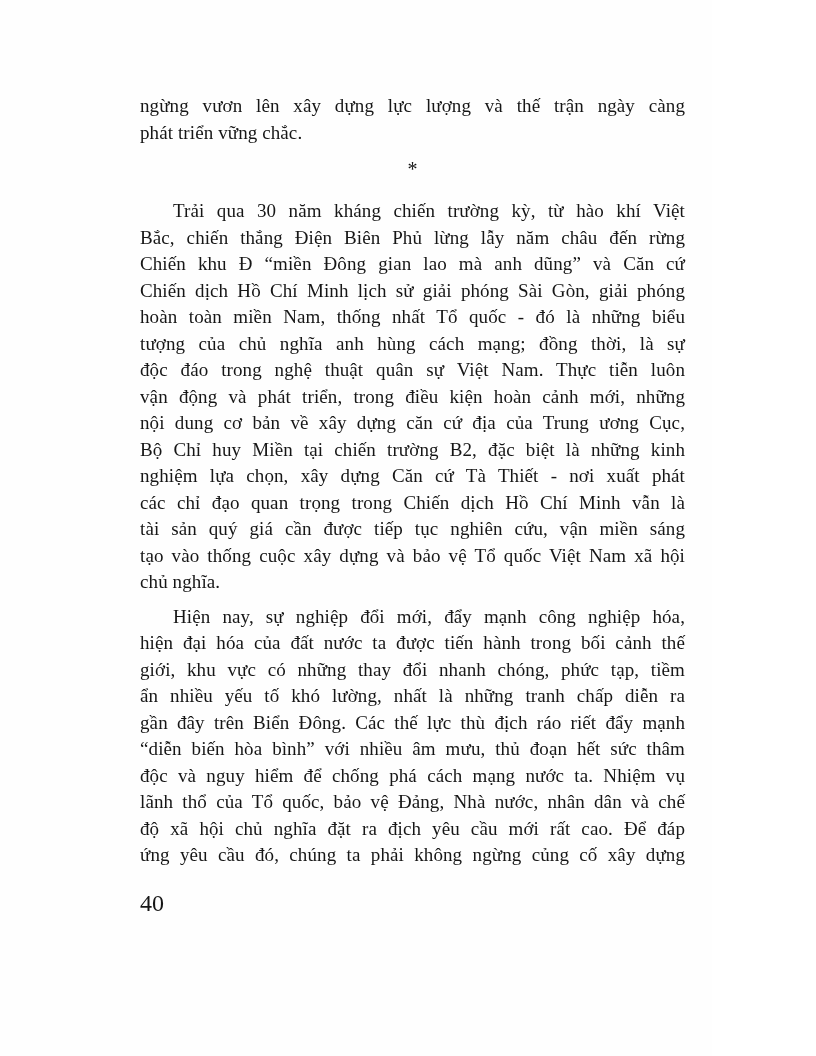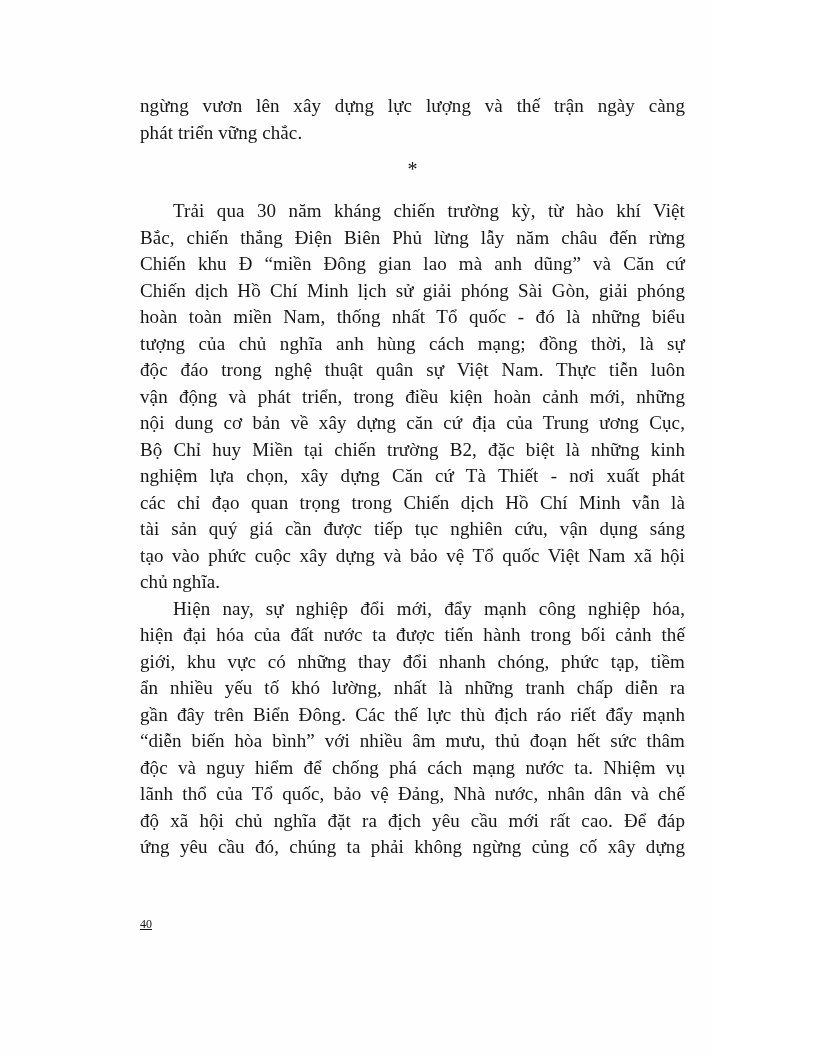--- a/index.html
+++ b/index.html
@@ -43,28 +43,27 @@
   }
   .separator {
     text-align: center;
     font-size: 20px;
     line-height: 26px;
     margin-top: 10px;
     margin-bottom: 11px;
     letter-spacing: 0;
   }
   .para-1 { margin-top: 16px; }
-  .para-2 { }
+  .para-2 { margin-top: 8px; }
   .page-number {
     position: absolute;
     left: 140px;
-    top: 911px;
-    font-size: 12px;
+    top: 890px;
+    font-size: 24px;
     line-height: 26px;
-    text-decoration: underline;
   }
 </style>
 </head>
 <body>
 
 <div class="page">
   <div class="text-block">
 
     <div class="para para-continuation">
         <div class="line">ngừng vươn lên xây dựng lực lượng và thế trận ngày càng</div>
@@ -79,22 +78,22 @@
         <div class="line">Chiến khu Đ “miền Đông gian lao mà anh dũng” và Căn cứ</div>
         <div class="line">Chiến dịch Hồ Chí Minh lịch sử giải phóng Sài Gòn, giải phóng</div>
         <div class="line">hoàn toàn miền Nam, thống nhất Tổ quốc - đó là những biểu</div>
         <div class="line">tượng của chủ nghĩa anh hùng cách mạng; đồng thời, là sự</div>
         <div class="line">độc đáo trong nghệ thuật quân sự Việt Nam. Thực tiễn luôn</div>
         <div class="line">vận động và phát triển, trong điều kiện hoàn cảnh mới, những</div>
         <div class="line">nội dung cơ bản về xây dựng căn cứ địa của Trung ương Cục,</div>
         <div class="line">Bộ Chỉ huy Miền tại chiến trường B2, đặc biệt là những kinh</div>
         <div class="line">nghiệm lựa chọn, xây dựng Căn cứ Tà Thiết - nơi xuất phát</div>
         <div class="line">các chỉ đạo quan trọng trong Chiến dịch Hồ Chí Minh vẫn là</div>
-        <div class="line">tài sản quý giá cần được tiếp tục nghiên cứu, vận dụng sáng</div>
-        <div class="line">tạo vào phức cuộc xây dựng và bảo vệ Tổ quốc Việt Nam xã hội</div>
+        <div class="line">tài sản quý giá cần được tiếp tục nghiên cứu, vận miền sáng</div>
+        <div class="line">tạo vào thống cuộc xây dựng và bảo vệ Tổ quốc Việt Nam xã hội</div>
         <div class="line line-end">chủ nghĩa.</div>
       </div>
 
     <div class="para para-2">
         <div class="line line-first">Hiện nay, sự nghiệp đổi mới, đẩy mạnh công nghiệp hóa,</div>
         <div class="line">hiện đại hóa của đất nước ta được tiến hành trong bối cảnh thế</div>
         <div class="line">giới, khu vực có những thay đổi nhanh chóng, phức tạp, tiềm</div>
         <div class="line">ẩn nhiều yếu tố khó lường, nhất là những tranh chấp diễn ra</div>
         <div class="line">gần đây trên Biển Đông. Các thế lực thù địch ráo riết đẩy mạnh</div>
         <div class="line">“diễn biến hòa bình” với nhiều âm mưu, thủ đoạn hết sức thâm</div>

